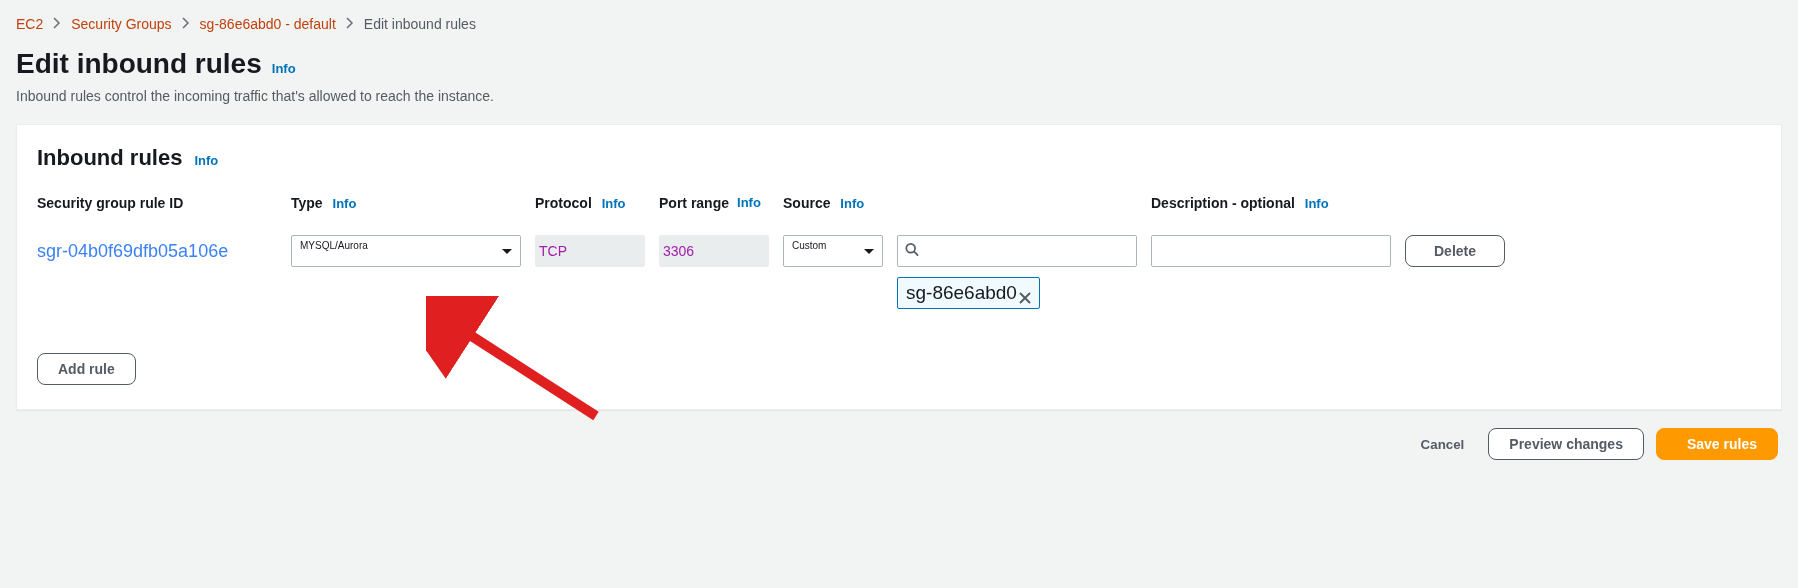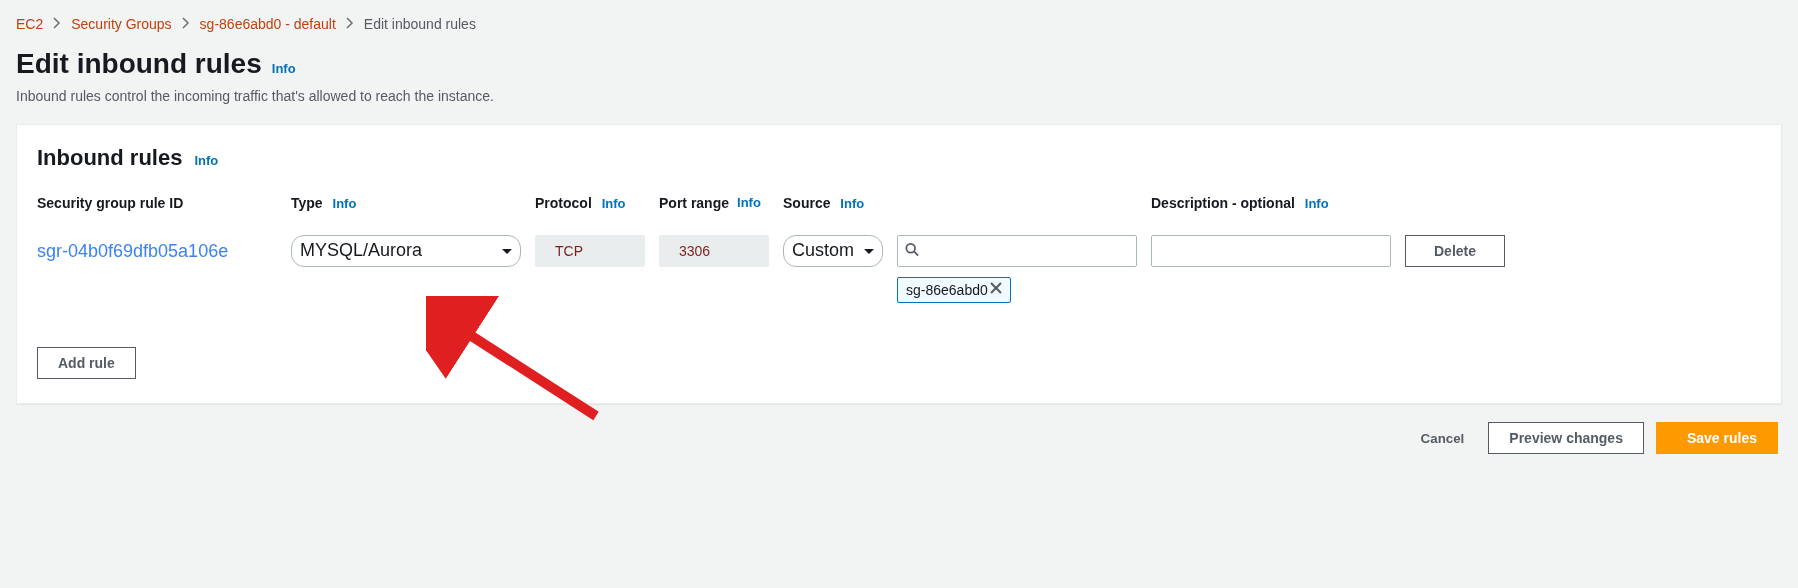--- a/index.html
+++ b/index.html
@@ -100,42 +100,42 @@
     }
     .select-wrap {
       position: relative;
       width: 100%;
     }
     .select-wrap select, .fake-select {
       width: 100%;
       height: 32px;
       padding: 4px 28px 4px 8px;
       border: 1px solid #aab7b8;
-      border-radius: 13px;
+      border-radius: 2px;
       background: #fff;
-      font-size: 18px;
+      font-size: 10px;
       appearance: none;
       -webkit-appearance: none;
       cursor: pointer;
     }
     .select-caret {
       position: absolute;
       right: 8px;
       top: 50%;
       transform: translateY(-50%);
       pointer-events: none;
     }
     .readonly-input {
       width: 100%;
       height: 32px;
-      padding: 4px 19px;
+      padding: 4px 3px;
       border: 1px solid #eaeded;
       border-radius: 2px;
       background: #eaeded;
-      color: #7f1d1d;
+      color: #a21caf;
       font-size: 14px;
     }
     .source-col {
       display: flex;
       flex-direction: column;
       gap: 10px;
     }
     .search-input-wrap {
       position: relative;
       width: 100%;
@@ -150,28 +150,28 @@
     }
     .search-icon {
       position: absolute;
       left: 8px;
       top: 50%;
       transform: translateY(-50%);
       color: #545b64;
     }
     .token {
       display: inline-flex;
-      align-items: flex-start;
+      align-items: flex-end;
       gap: 2px;
       border: 1px solid #0073bb;
       background: #f1faff;
       color: #16191f;
       padding: 4px 8px;
       border-radius: 2px;
-      font-size: 14px;
+      font-size: 19px;
       width: fit-content;
     }
     .token-remove {
       cursor: pointer;
       color: #545b64;
       font-weight: 400;
       display: flex;
       align-items: center;
     }
     .text-input {
@@ -180,21 +180,21 @@
       padding: 4px 8px;
       border: 1px solid #aab7b8;
       border-radius: 2px;
       font-size: 14px;
     }
     .btn {
       height: 32px;
       padding: 4px 20px;
       border: 1px solid #545b64;
       background: #fff;
-      border-radius: 0;
+      border-radius: 8px;
       font-size: 14px;
       font-weight: 700;
       color: #545b64;
       cursor: pointer;
       display: inline-flex;
       align-items: center;
       justify-content: center;
     }
     .btn-primary {
       background: #ff9900;

